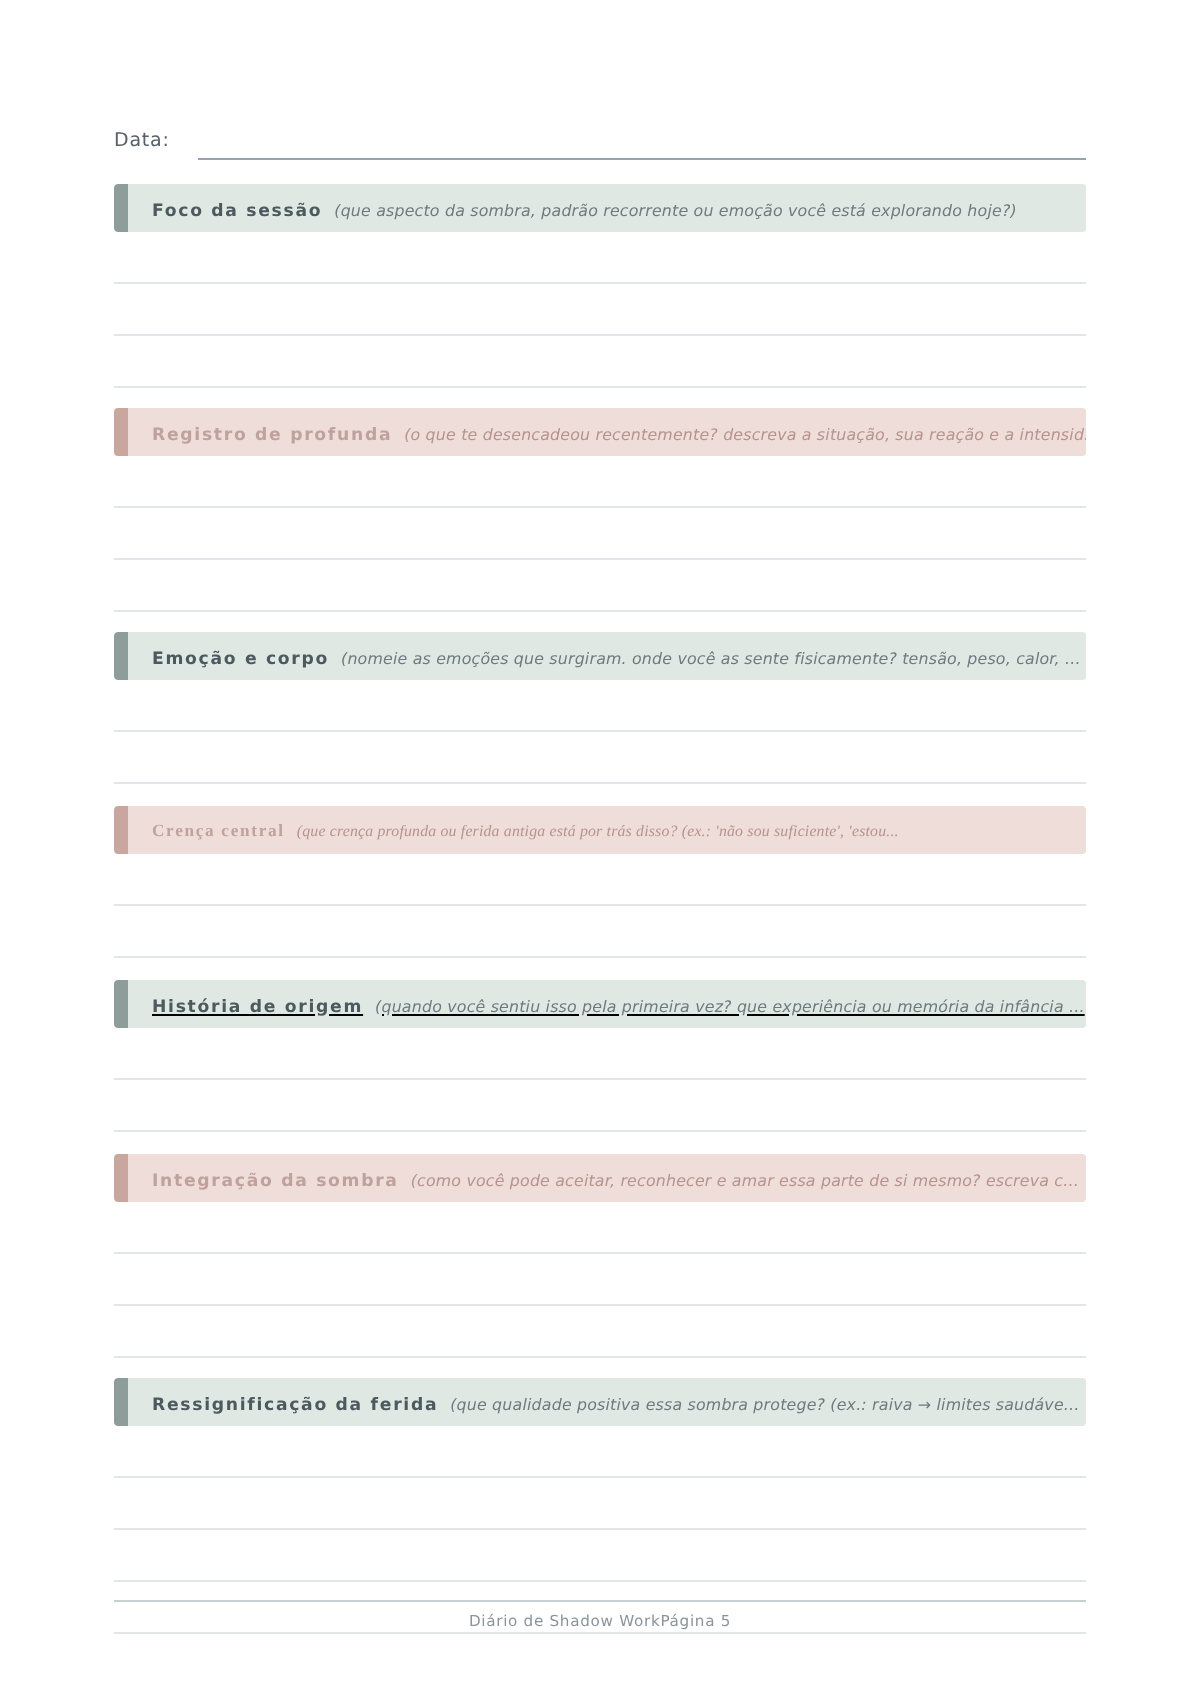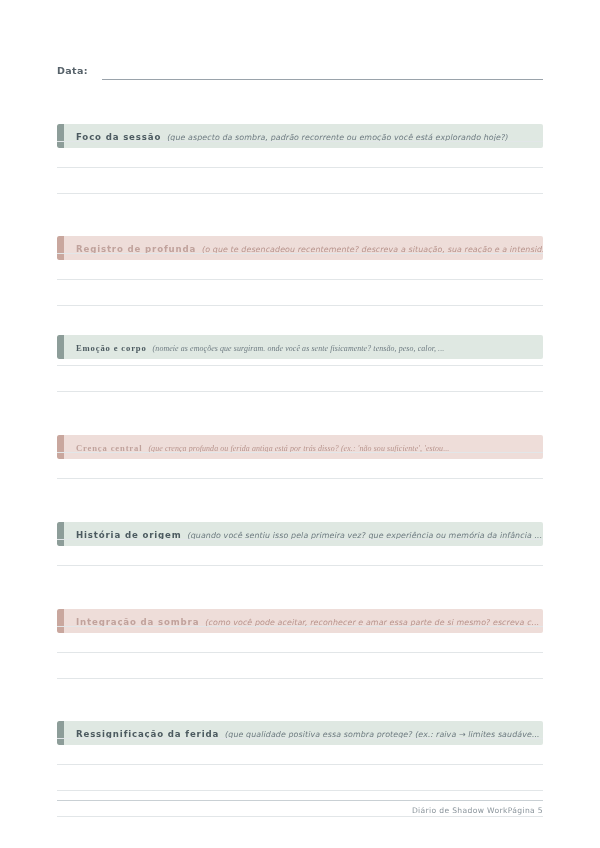--- a/index.html
+++ b/index.html
@@ -29,40 +29,39 @@
     position: absolute;
     left: 57px;
     top: 60px;
     width: 486px;
     height: 20px;
     display: flex;
     align-items: flex-end;
   }
   .date-label {
     font-size: 9.5px;
-    font-weight: bold;
+    font-weight: normal;
     color: #566169;
     letter-spacing: 0.4px;
     line-height: 14px;
     padding-bottom: 2px;
     white-space: nowrap;
   }
   .date-line {
     flex: 1;
     margin-left: 14px;
     border-bottom: 1px solid #9aa3ab;
     height: 14px;
   }
 
   
   .section {
     position: absolute;
     left: 57px;
     width: 486px;
-    margin-top: 32px;
   }
   .band {
     position: relative;
     height: 24px;
     border-radius: 2px;
     display: flex;
     align-items: center;
     overflow: hidden;
   }
   .band-green { background: #dfe8e2; }
@@ -121,21 +120,21 @@
     top: 800px;
     width: 486px;
     border-top: 1px solid #c9d0d4;
   }
   .footer {
     position: absolute;
     left: 57px;
     top: 806px;
     width: 486px;
     display: flex;
-    justify-content: flex-end;
+    justify-content: center;
     align-items: center;
   }
   .footer-text {
     font-size: 7.6px;
     color: #8a949b;
     letter-spacing: 0.35px;
     white-space: nowrap;
   }
 </style>
 </head>
@@ -164,21 +163,21 @@
         <div class="band band-rose">
           <span class="accent accent-rose"></span>
           <span class="band-text"><span class="sec-title title-rose">Registro de profunda</span><span class="sec-hint hint-rose">(o que te desencadeou recentemente? descreva a situação, sua reação e a intensid...</span></span>
         </div>
       </div>
       <div class="lines" style="top: 228px;">
         <div class="wline"></div>
         <div class="wline"></div>
         <div class="wline"></div>
       </div>
-      <div class="section" style="top: 303px; font-family: Liberation Serif, serif;">
+      <div class="section" style="top: 316px;">
         <div class="band band-green">
           <span class="accent accent-green"></span>
           <span class="band-text"><span class="sec-title title-green">Emoção e corpo</span><span class="sec-hint hint-green">(nomeie as emoções que surgiram. onde você as sente fisicamente? tensão, peso, calor, ...</span></span>
         </div>
       </div>
       <div class="lines" style="top: 340px;">
         <div class="wline"></div>
         <div class="wline"></div>
       </div>
       <div class="section" style="top: 403px; font-family: Liberation Serif, serif;">

